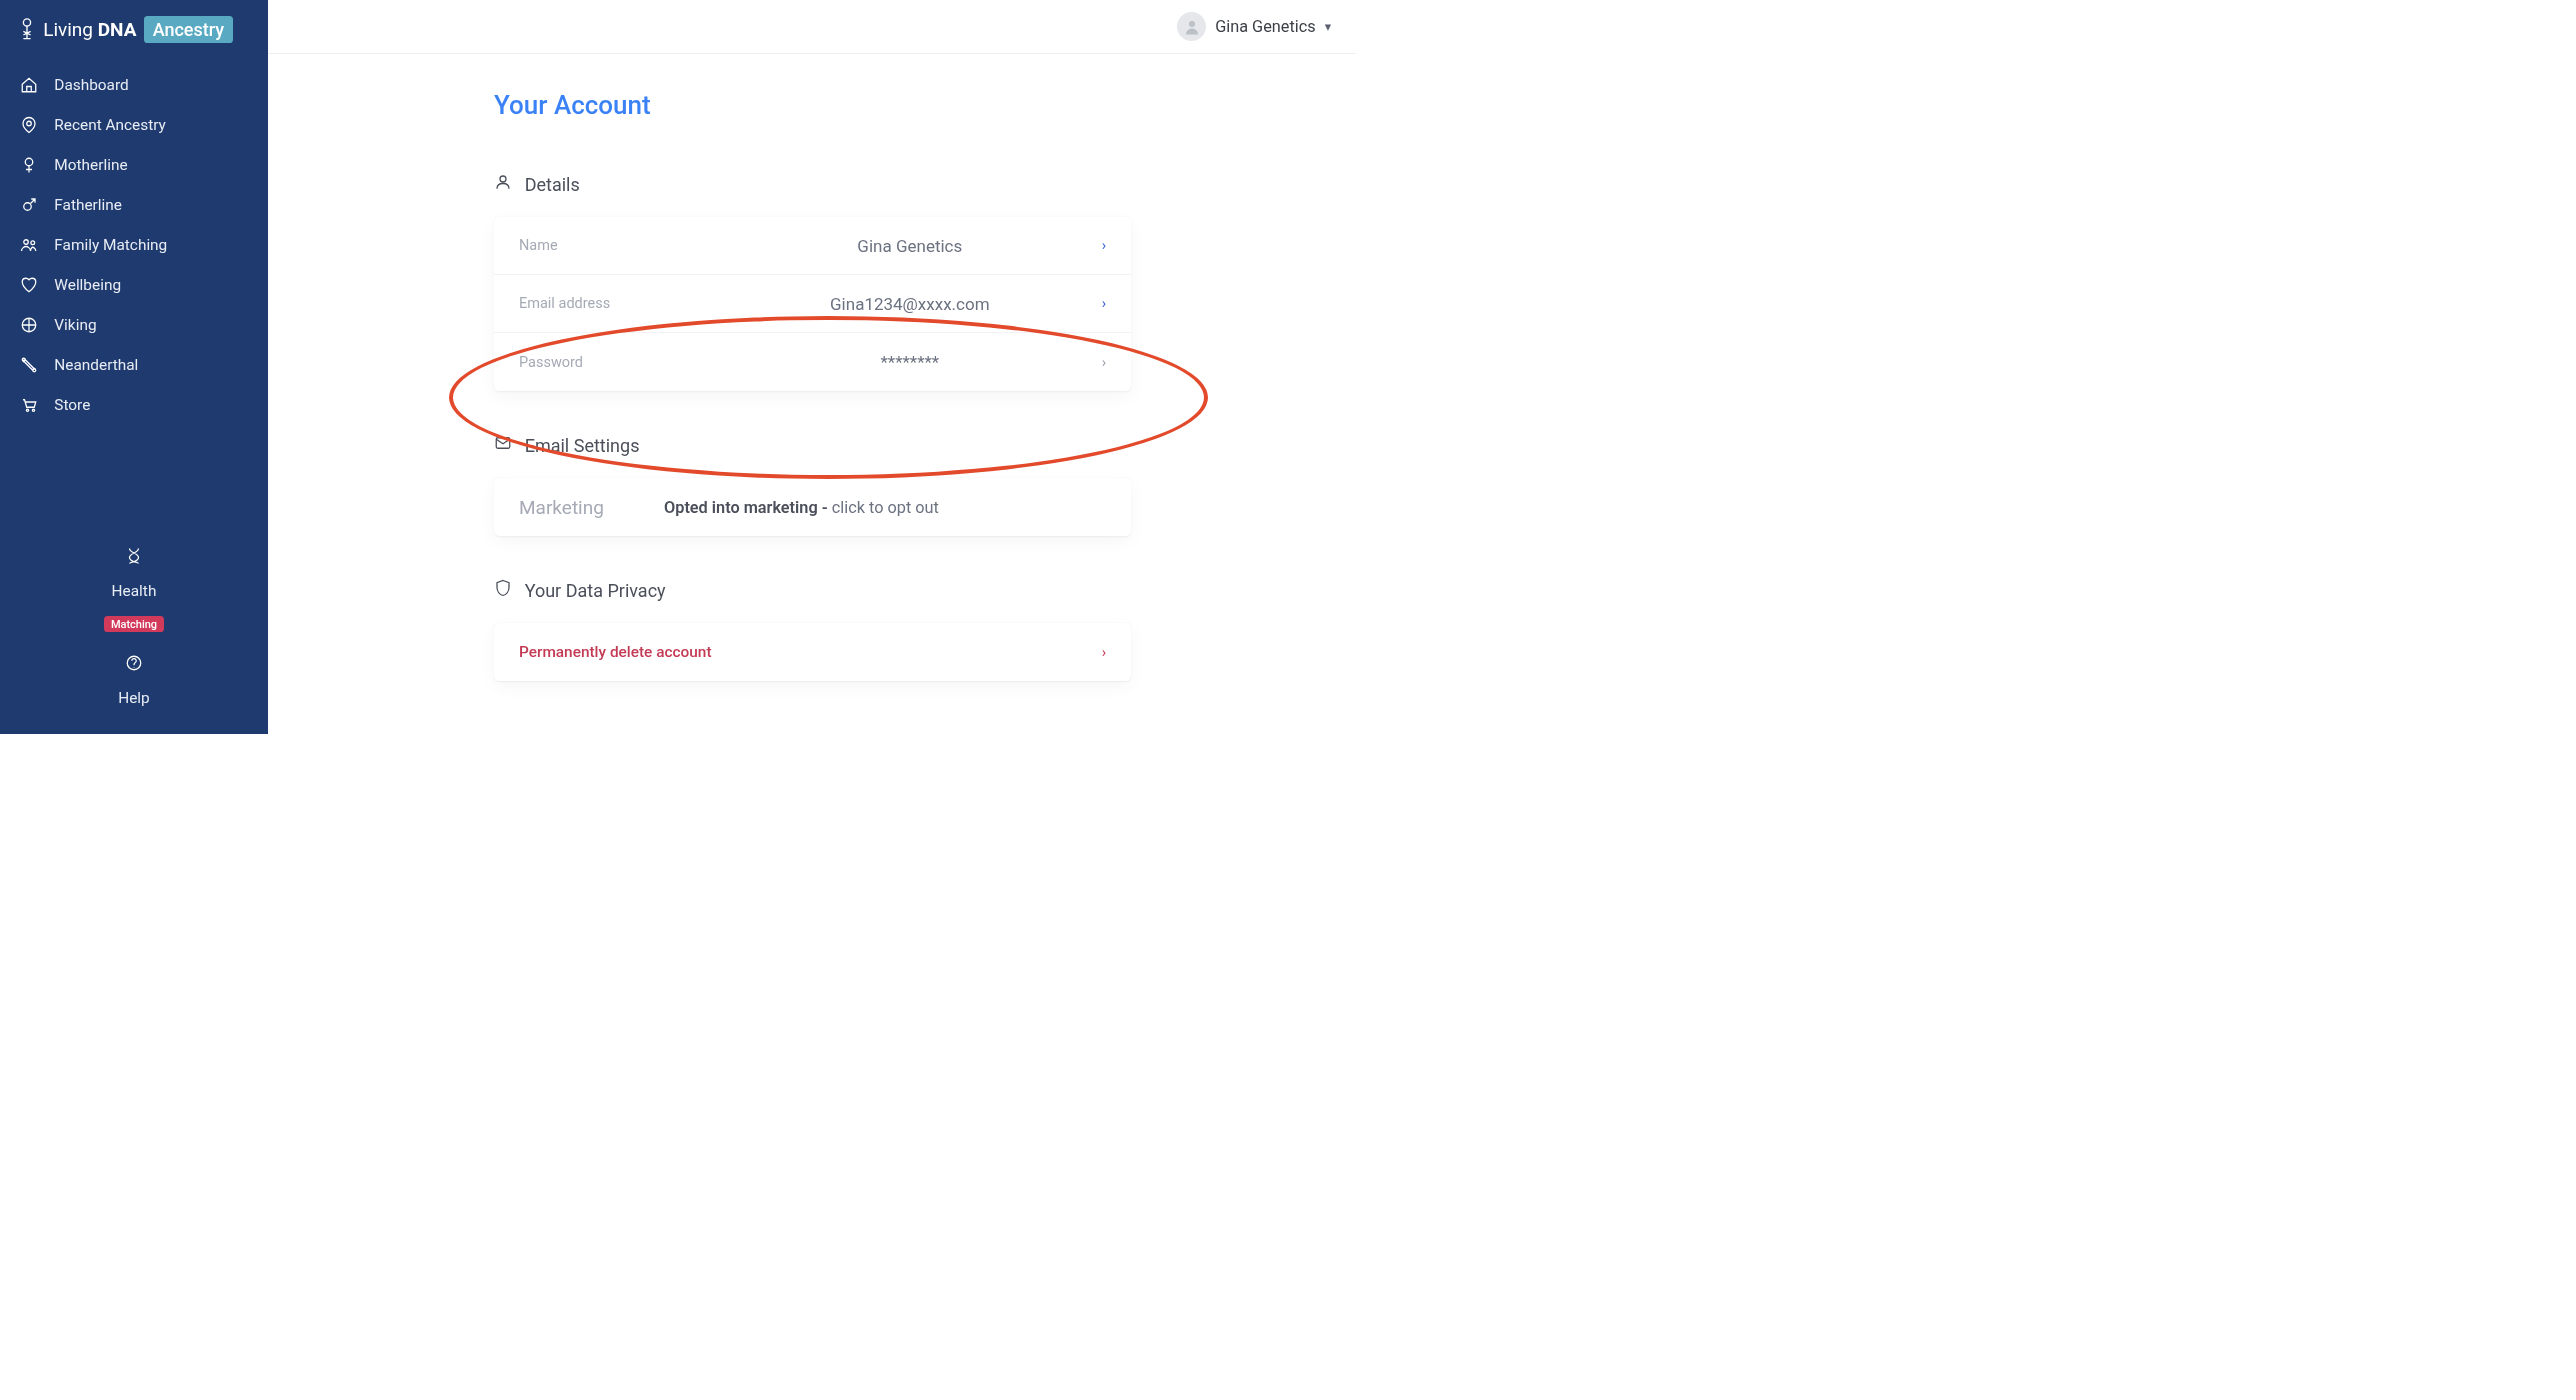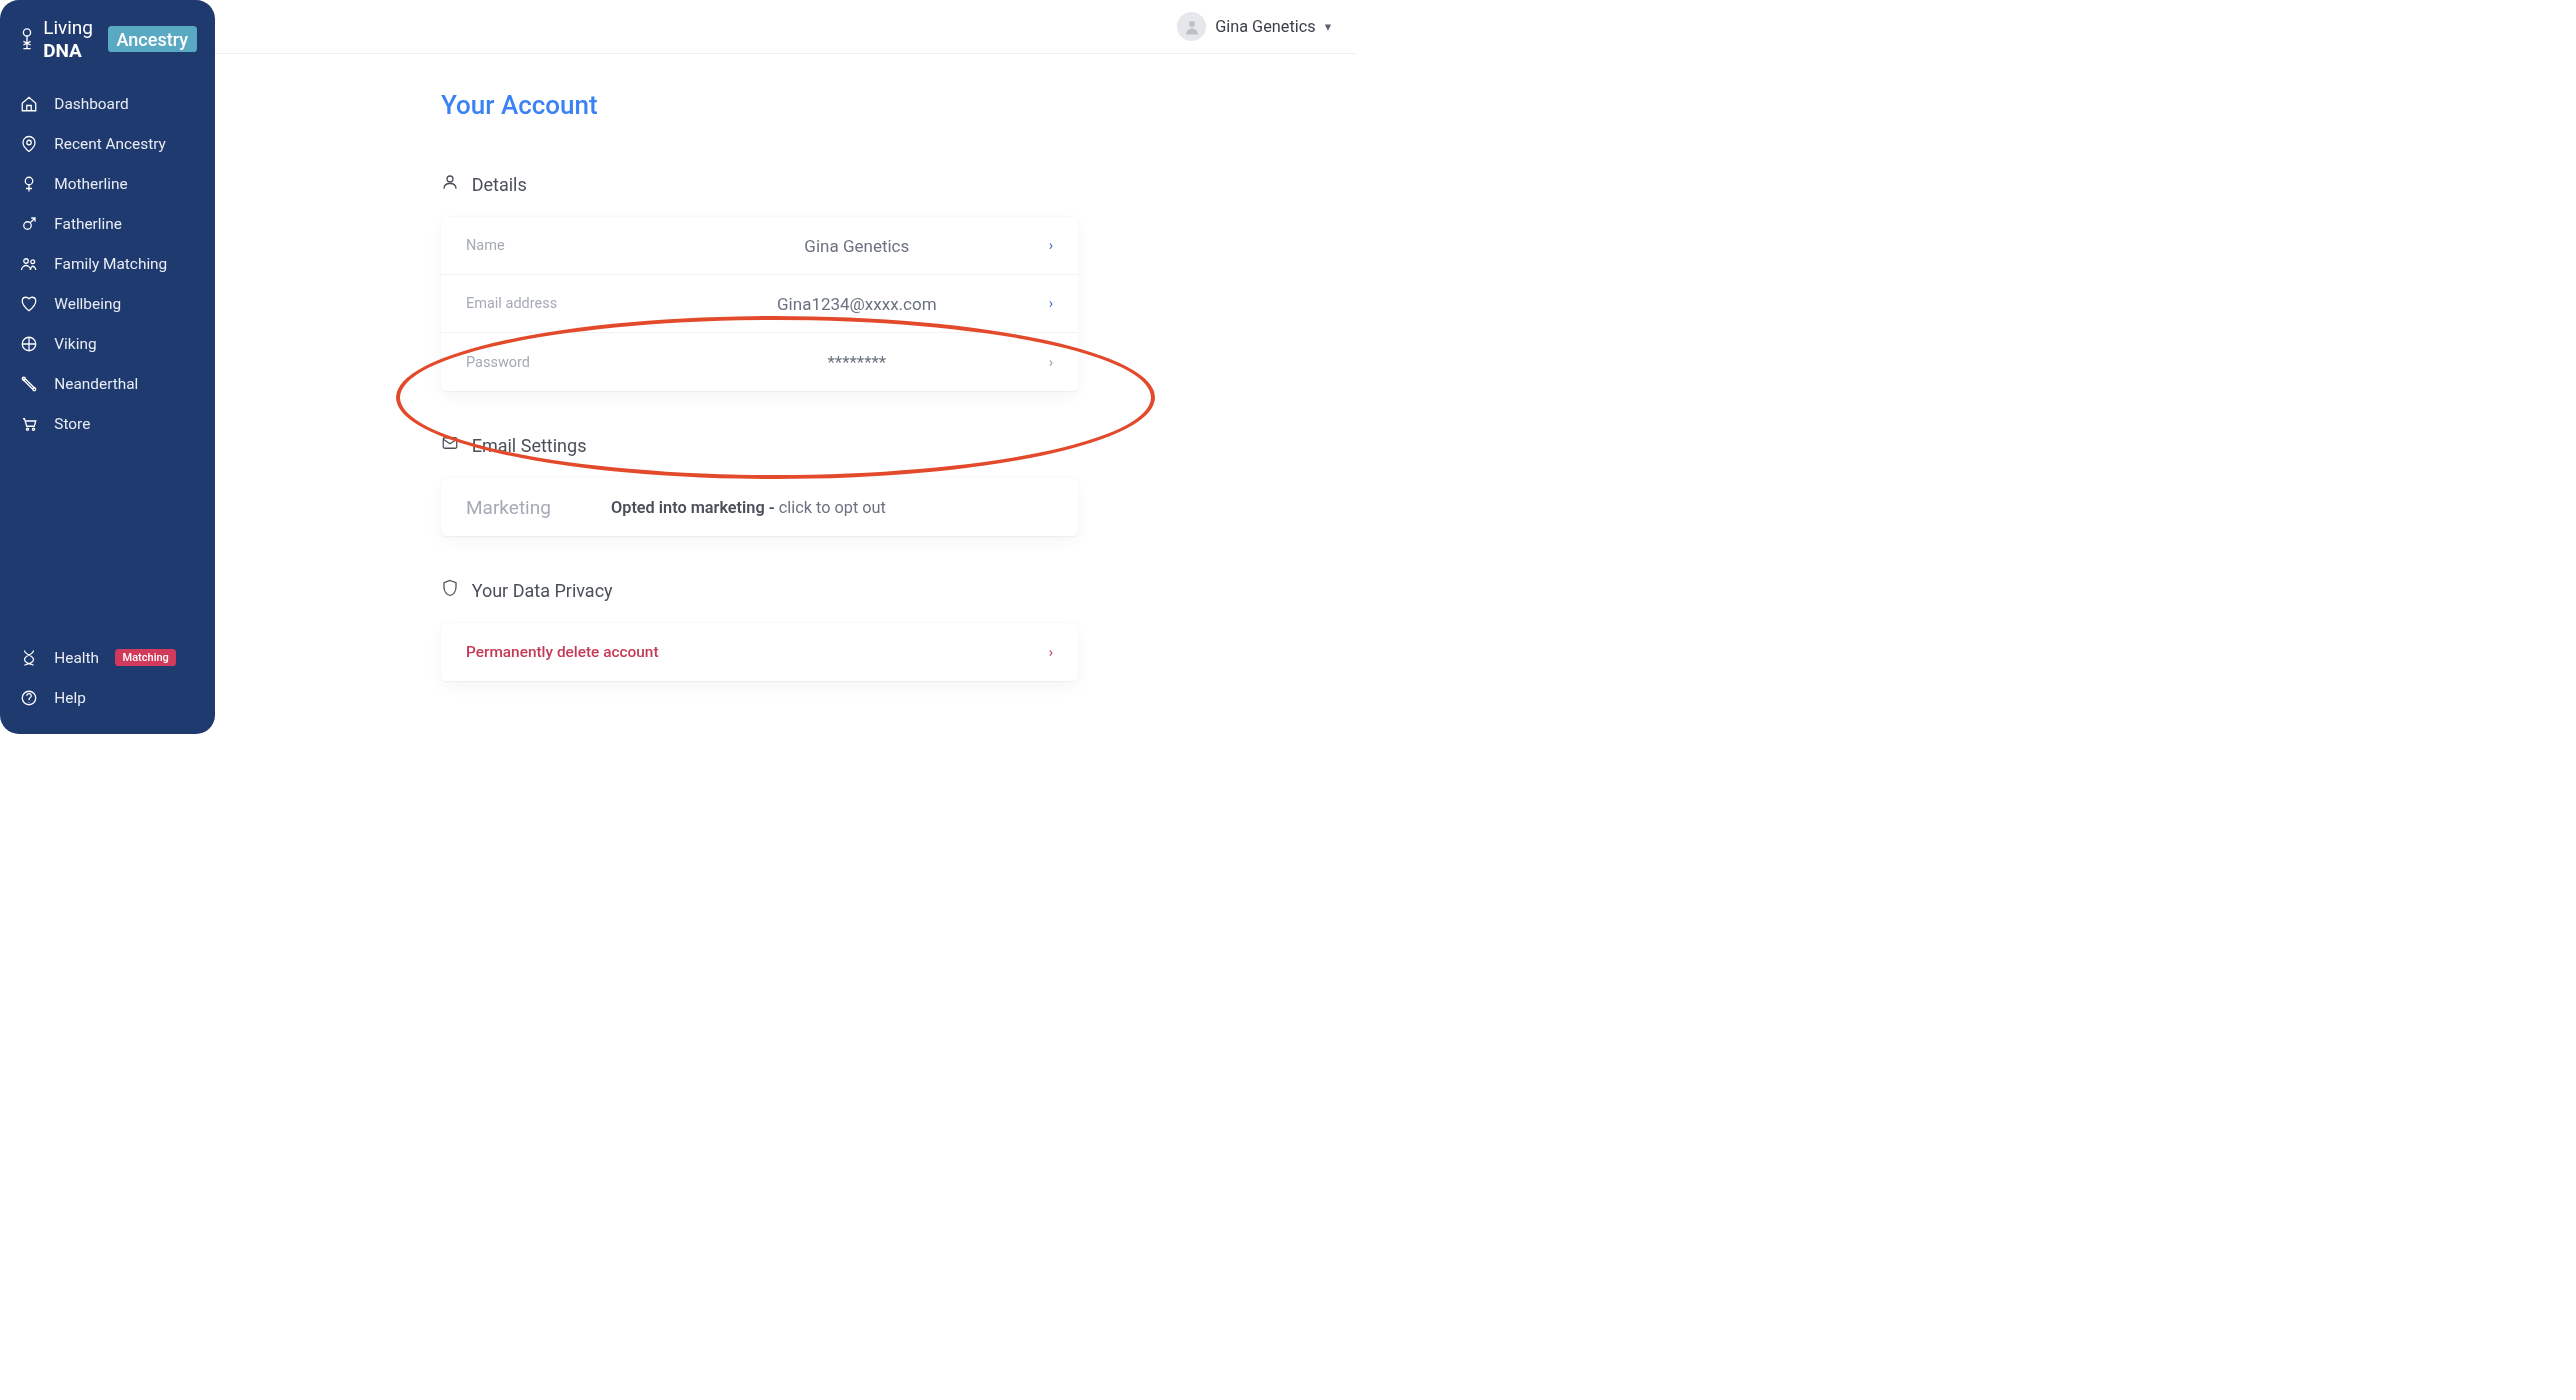--- a/index.html
+++ b/index.html
@@ -5,27 +5,26 @@
   * { margin: 0; padding: 0; box-sizing: border-box; }
   body {
     font-family: -apple-system, BlinkMacSystemFont, "Segoe UI", Roboto, "Helvetica Neue", Arial, sans-serif;
     background: #ffffff;
     width: 1356px;
     height: 734px;
     overflow: hidden;
     display: flex;
   }
   .sidebar {
-    width: 215px;
+    width: 268px;
     background: #1e3a6e;
     color: #ffffff;
     display: flex;
     flex-direction: column;
     padding: 16.3px 0;
-    border-radius: 19px;
   }
   .brand {
     display: flex;
     align-items: center;
     padding: 0 18px 22px 18px;
     gap: 7.2px;
   }
   .brand-logo {
     width: 18px;
     height: 25px;
@@ -59,21 +58,21 @@
   .nav-icon {
     width: 18px;
     height: 18px;
     flex-shrink: 0;
     display: inline-flex;
     align-items: center;
     justify-content: center;
   }
   .nav-icon svg { width: 18px; height: 18px; stroke: #ffffff; fill: none; stroke-width: 1.7; }
   .nav-spacer { flex: 1; }
-  .nav-bottom .nav-item { padding: 11px 20px; }
+  .nav-bottom .nav-item { padding: 11px 20px; flex-direction: column; }
   .explore-badge {
     background: #d13a5b;
     color: #ffffff;
     font-size: 11px;
     font-weight: 500;
     padding: 1.8px 7.2px;
     border-radius: 3.6px;
   }
   .main {
     flex: 1;

